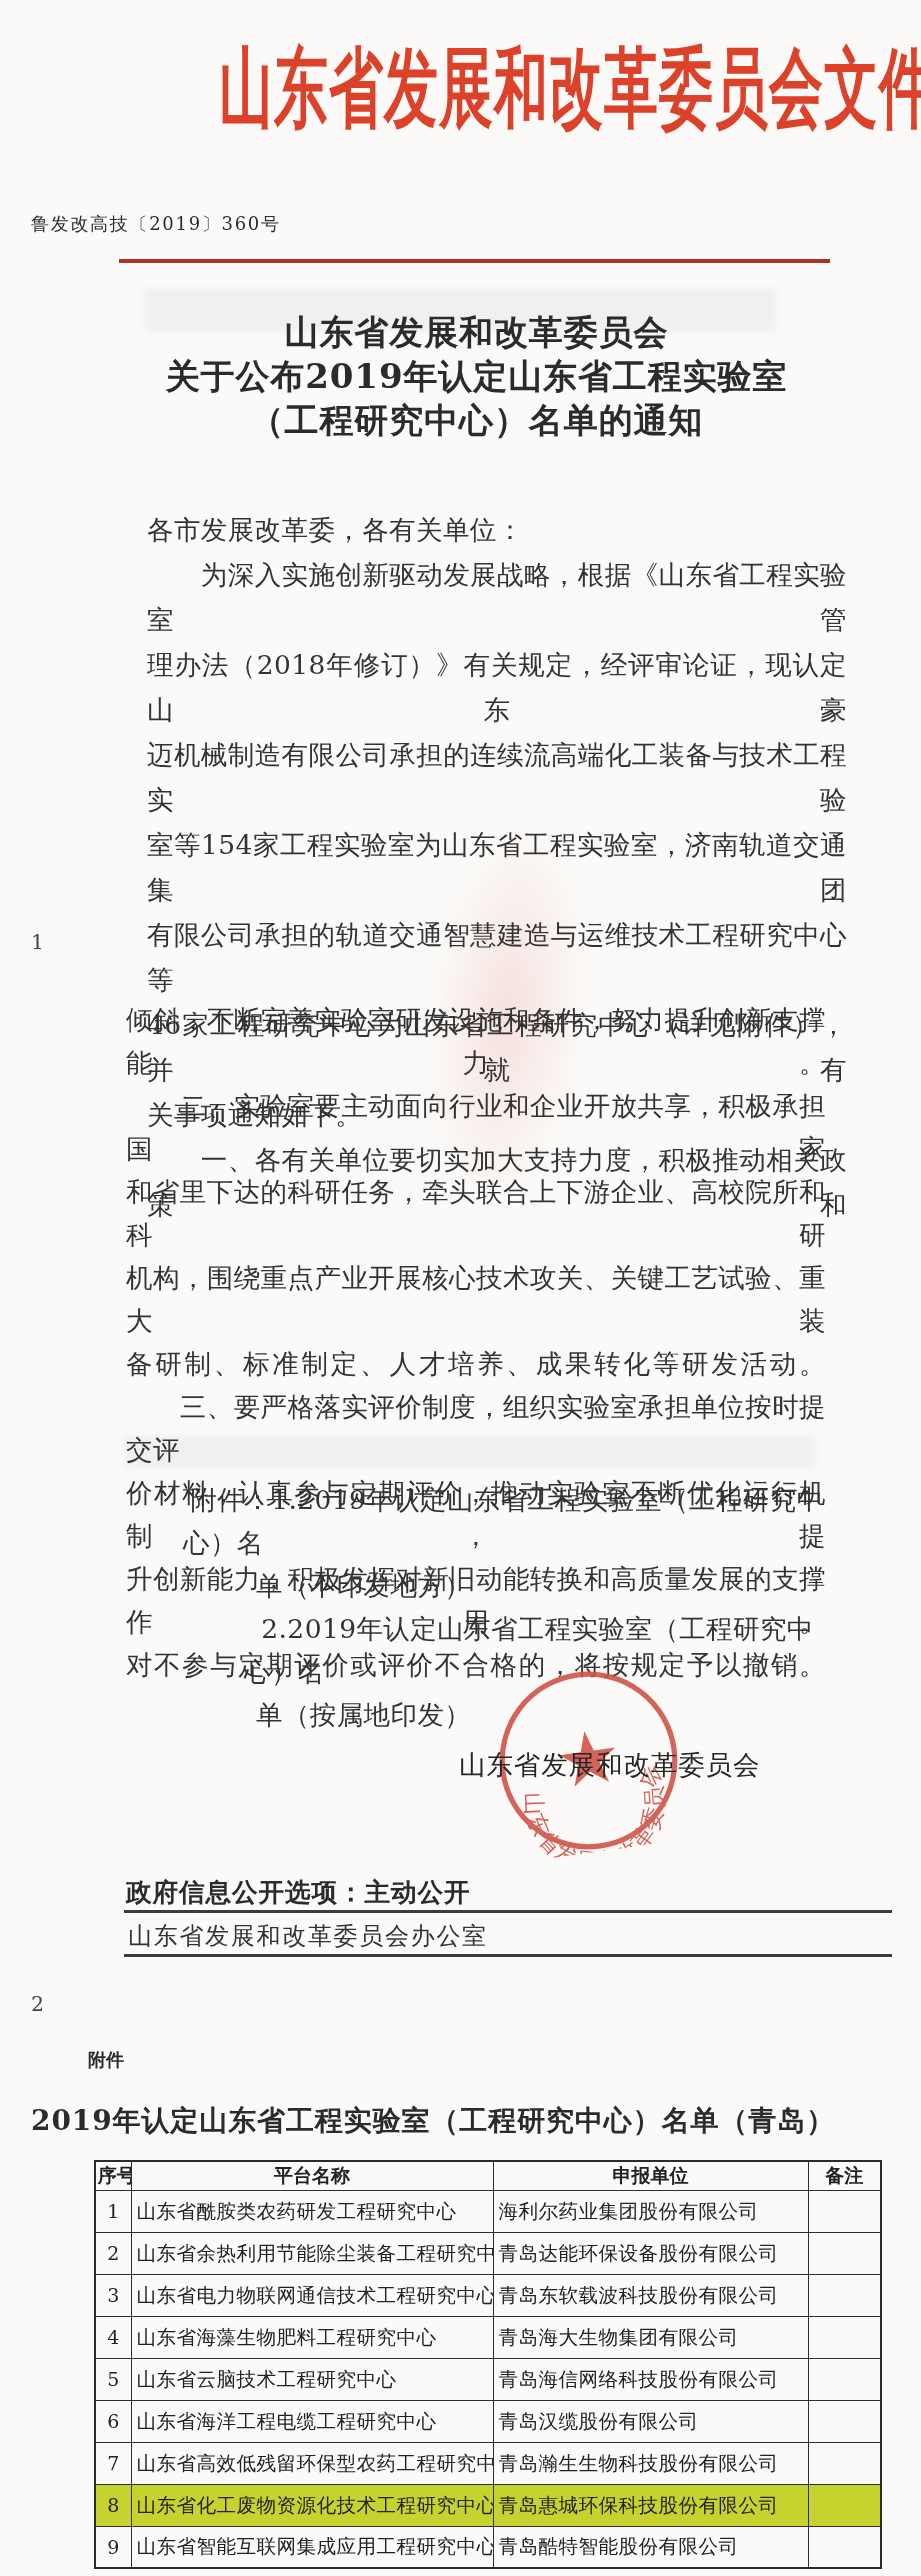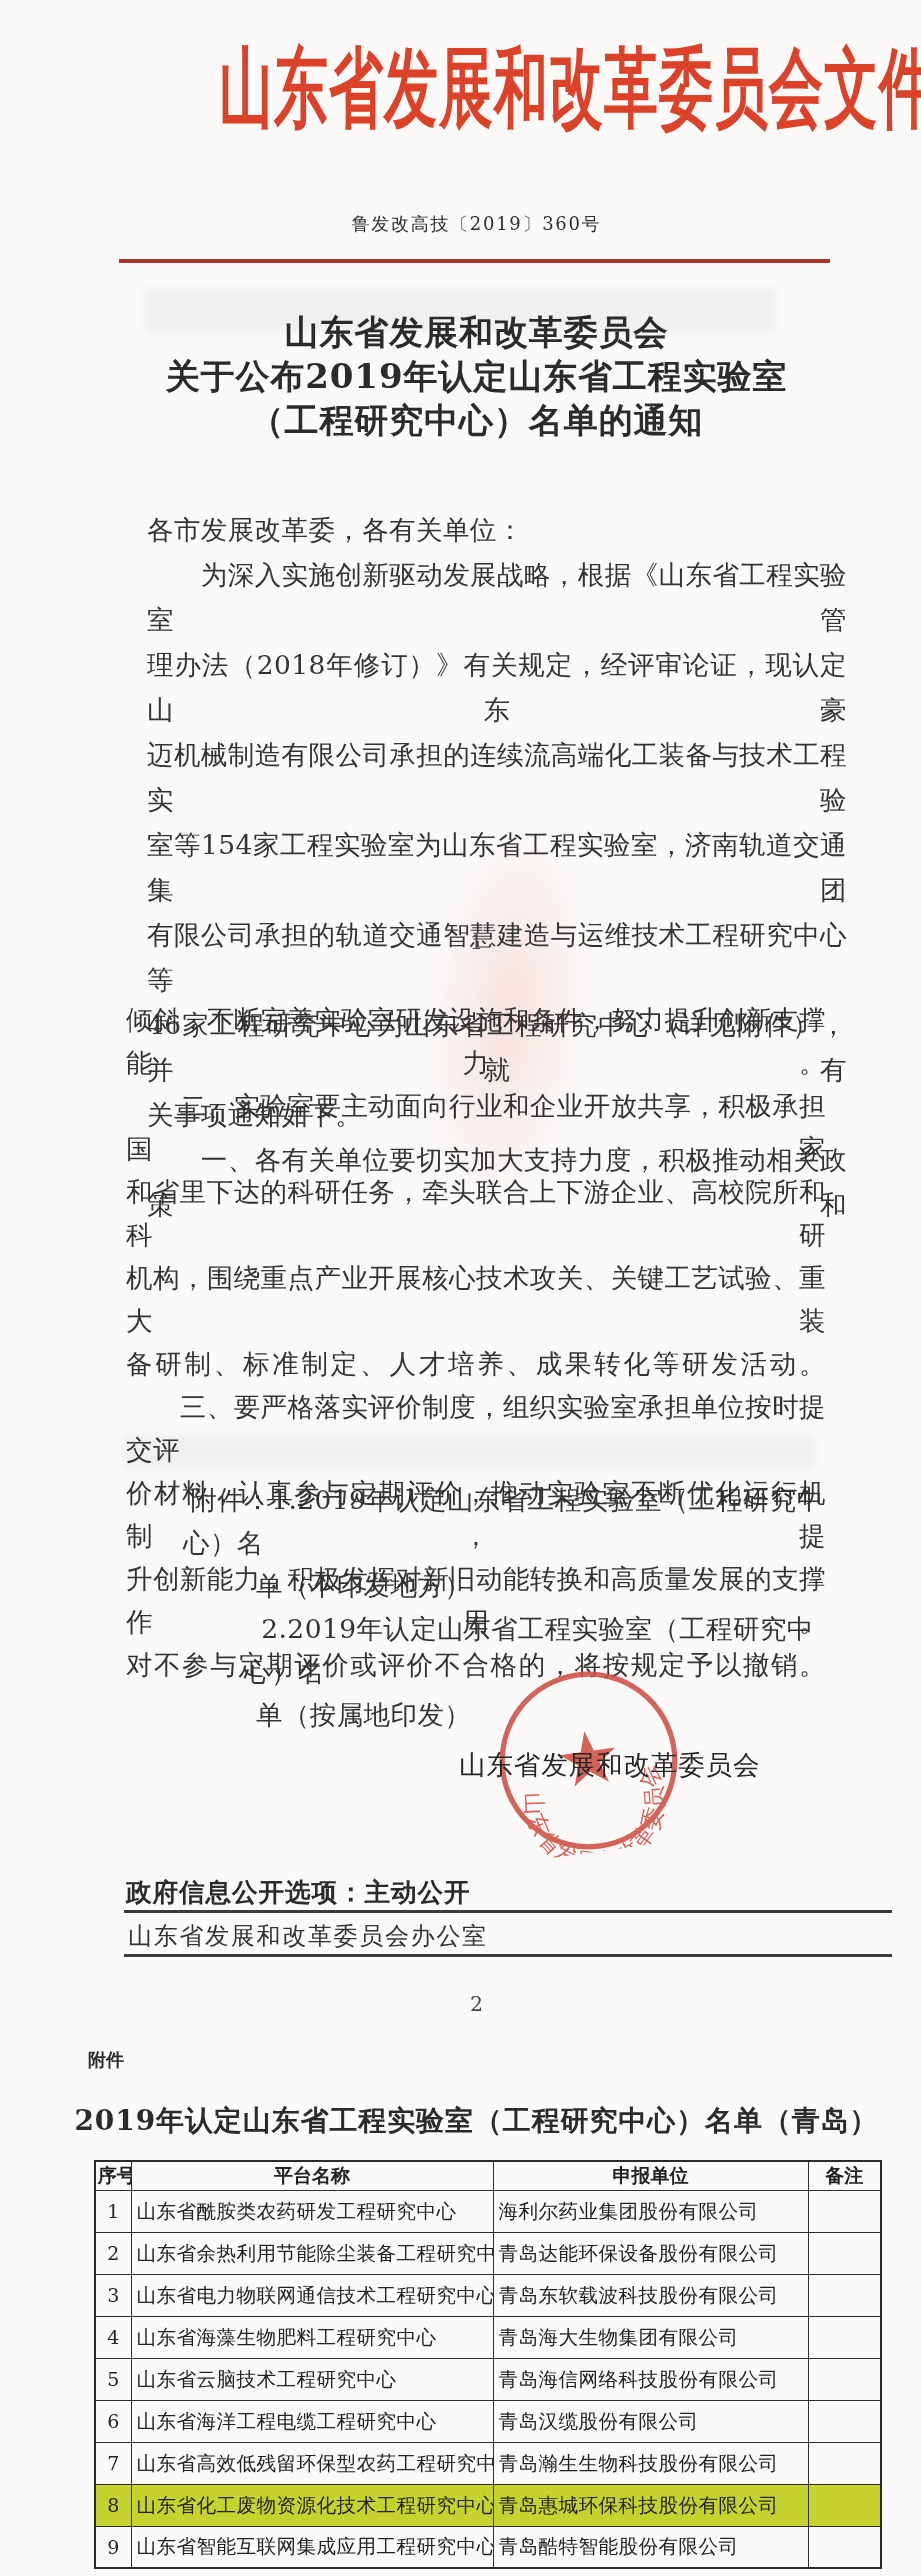--- a/index.html
+++ b/index.html
@@ -5,21 +5,21 @@
   html,body{margin:0;padding:0;background:#e9e7e2;}
   *{box-sizing:border-box;}
   :root{
     --red:#dc4229; --rule-red:#a83427; --seal-red:#cf4f44; --hl:#c6d32e; --ink:#2b2b2b;
   }
   .page{
     position:relative; width:922px; height:2576px; margin:0 auto;
     background:#fbfaf8; overflow:hidden;
     font-family:"DejaVu Serif","Liberation Serif",serif; color:var(--ink);
   }
-  .centered{position:absolute; left:31px; right:0; text-align:center; white-space:nowrap;}
+  .centered{position:absolute; left:31px; right:0; text-align:left; white-space:nowrap;}
   
   .letterhead{top:38px; left:0; right:0; color:var(--red); font-weight:bold;}
   .letterhead .squeeze{display:inline-block; font-size:87px; line-height:1.15; transform:scaleX(.62); letter-spacing:1.7px; transform-origin:center;}
   
   .doc-number{top:212px; font-size:18px; letter-spacing:1.7px;}
   .red-rule{position:absolute; top:259px; left:119px; width:711px; height:4.3px; background:var(--rule-red);}
   
   .title-block{position:absolute; top:310px; left:31px; right:0; text-align:center; font-size:34px; font-weight:bold; line-height:44px; letter-spacing:0.9px;}
   
   .para{position:absolute; left:126px; width:700px; font-size:26.5px; color:#333;}

